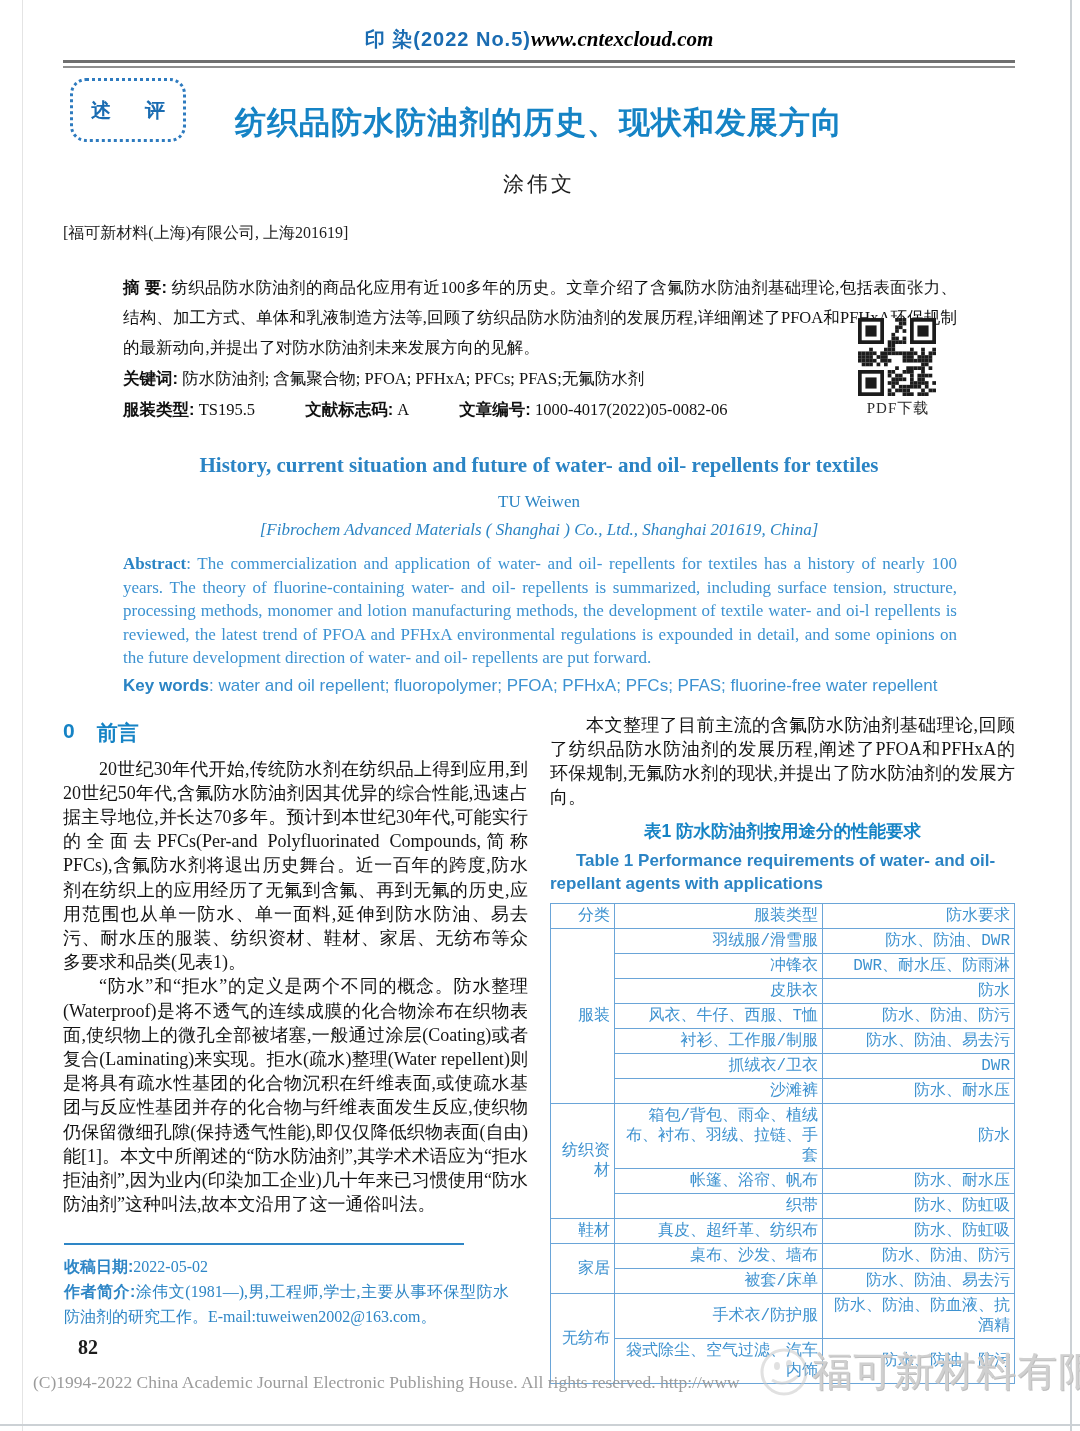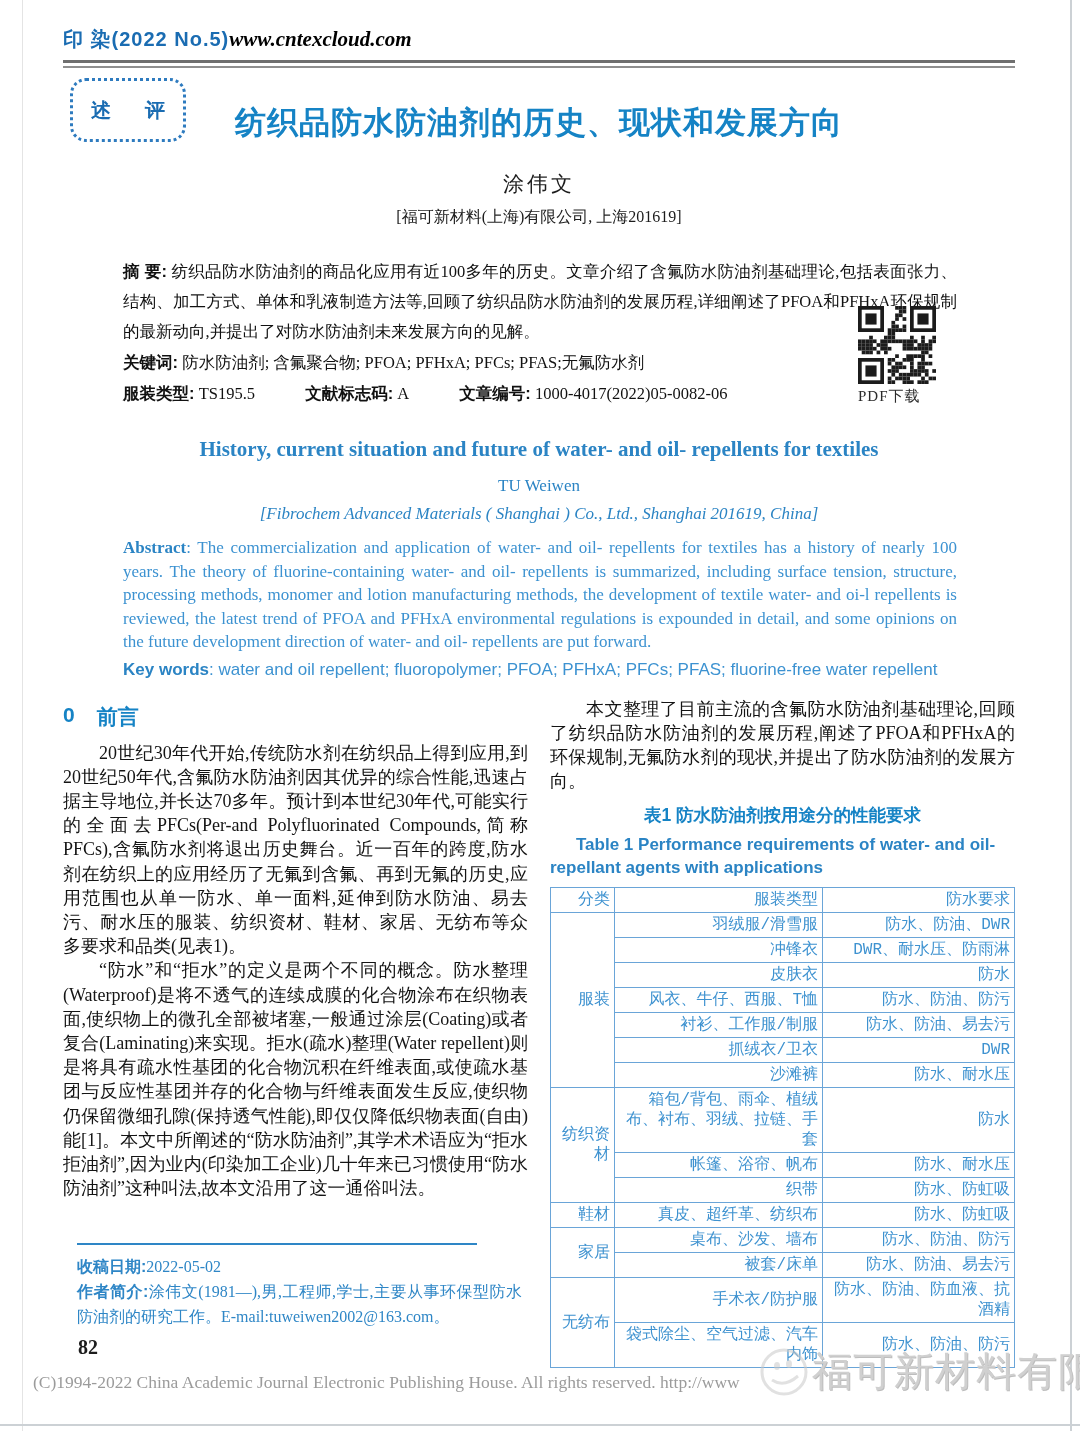--- a/index.html
+++ b/index.html
@@ -8,46 +8,46 @@
     position:relative; width:1080px; height:1431px; background:#ffffff;
     font-family:"Liberation Serif","DejaVu Serif",serif; color:#141414; overflow:hidden;
   }
   .edge-left  { position:absolute; left:22px; top:0; width:1px; height:1431px; background:#e4e4e4; }
   .edge-right { position:absolute; left:1070px; top:0; width:2px; height:1431px; background:#ccd1d5; }
   .edge-bottom{ position:absolute; left:0; top:1424px; width:1080px; height:2px; background:#ccd1d5; }
 
   .content { position:relative; padding:26px 65px 0 63px; }
 
   
-  .hdr { display:flex; justify-content:flex-start; align-items:baseline; }
+  .hdr { display:flex; justify-content:center; align-items:baseline; }
   .hdr-journal { font-family:"Liberation Sans","DejaVu Sans",sans-serif; font-weight:bold; font-size:20px; color:#1a6cb2; letter-spacing:1px; }
   .hdr-site { font-family:"Liberation Serif","DejaVu Serif",serif; font-weight:bold; font-style:italic; font-size:21px; color:#000000; }
   .rule { margin-top:7px; height:8px; border-top:3px solid #6f6f6f; border-bottom:2px solid #8f8f8f; }
 
   
   .badge {
     position:absolute; left:70px; top:78px; width:116px; height:64px;
     border:3px dotted #2e7bbf; border-radius:16px;
     display:flex; align-items:center; justify-content:space-between; padding:0 18px;
     color:#1a6cb2; font-family:"Liberation Sans","DejaVu Sans",sans-serif; font-weight:bold; font-size:20px;
   }
 
   .title { margin-top:34px; text-align:center; font-family:"Liberation Sans","DejaVu Sans",sans-serif;
            font-weight:bold; font-size:31px; color:#1583c5; letter-spacing:1px; }
   .author-cn { margin-top:26px; text-align:center; font-size:21px; color:#1c1c1c; letter-spacing:3px; }
-  .affil-cn  { margin-top:9px; text-align:center; font-size:16px; color:#1c1c1c; }
+  .affil-cn  { margin-top:25px; font-size:16px; color:#1c1c1c; }
 
   .abs-cn { margin:28px 58px 0 60px; text-align:justify; font-size:16.5px; line-height:30px; color:#111; }
   .cnlabel { font-family:"Liberation Sans","DejaVu Sans",sans-serif; font-weight:bold; color:#111; }
   .kw-cn   { margin:0 58px 0 60px; font-size:16.5px; line-height:30px; color:#111; }
   .class-cn{ margin:0 58px 0 60px; font-size:16.5px; line-height:30px; color:#111; }
   .class-cn .pair { margin-right:46px; }
 
   
-  .qr { position:absolute; left:858px; top:306px; width:80px; }
+  .qr { position:absolute; left:858px; top:318px; width:80px; text-align:center; }
   .qr svg { width:78px; height:78px; display:block; background:#fff; }
   .qr-label { margin-top:3px; font-size:15px; color:#2b2b2b; letter-spacing:1px; }
 
   
   .en-title { margin-top:28px; text-align:center; font-family:"Liberation Serif","DejaVu Serif",serif;
               font-weight:bold; font-size:21px; color:#2b84c4; }
   .en-author{ margin-top:14px; text-align:center; font-size:17px; color:#2b84c4; }
   .en-affil { margin-top:8px; text-align:center; font-style:italic; font-size:17px; color:#2b84c4; }
   .abs-en { margin:12px 58px 0 60px; text-align:justify; font-family:Liberation Serif, serif;
             font-size:17px; line-height:23.5px; color:#3c92d1; }
@@ -56,21 +56,21 @@
 
   
   .cols { display:flex; gap:22px; margin-top:16px; }
   .col { width:465px; }
   .sec-head { display:flex; gap:22px; font-family:"Liberation Sans","DejaVu Sans",sans-serif; font-weight:bold;
               font-size:21px; color:#1583c5; margin:6px 0 10px 0; }
   .para { text-align:justify; text-indent:2em; font-size:18px; line-height:24.2px; color:#141414; }
   .para + .para { margin-top:0; }
 
   
-  .footnote { position:absolute; left:77px; top:1243px; width:445px; }
+  .footnote { position:absolute; left:64px; top:1243px; width:445px; }
   .fn-rule { width:400px; height:2px; background:#2e86c6; margin-bottom:9px; }
   .fn-text { font-size:16px; line-height:25px; color:#2e86c6; text-align:justify; }
   .fn-text .cnlabel { color:#2e86c6; }
   .page-no { position:absolute; left:78px; top:1336px; font-family:"Liberation Serif","DejaVu Serif",serif;
              font-weight:bold; font-size:20px; color:#1c1c1c; }
 
   
   .tbl-cap-cn { margin-top:10px; text-align:center; font-family:"Liberation Sans","DejaVu Sans",sans-serif;
                 font-weight:bold; font-size:17.5px; color:#1583c5; }
   .tbl-cap-en { margin-top:6px; text-align:left; text-indent:26px; font-family:"Liberation Sans","DejaVu Sans",sans-serif;

